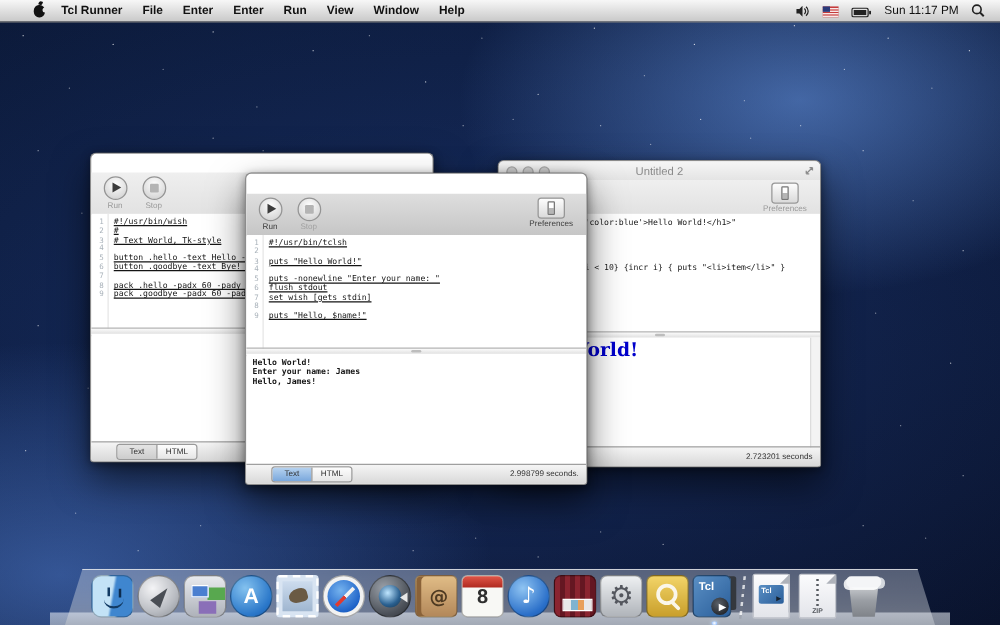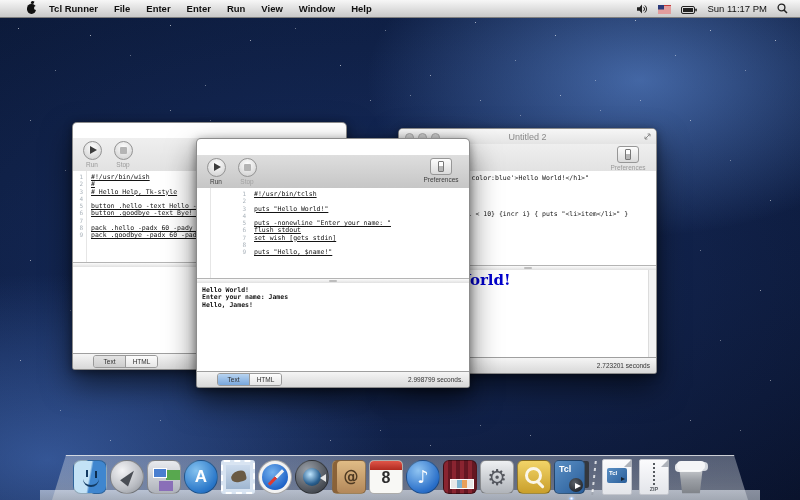--- a/index.html
+++ b/index.html
@@ -246,21 +246,21 @@
         <div class="tool-label dim">Stop</div>
       </div>
       <div class="tool-group" style="right:8px;top:3px;width:40px;opacity:.55;">
         <div class="prefs-btn"></div>
         <div class="tool-label">Preferences</div>
       </div>
     </div>
     <div class="code with-gutter" style="top:48px;height:91px;">
         <div class="crow"><span class="ln">1</span><span class="ct">#!/usr/bin/wish</span></div>
         <div class="crow"><span class="ln">2</span><span class="ct">#</span></div>
-        <div class="crow"><span class="ln">3</span><span class="ct"># Hello Help, Tk-style</span></div>
+        <div class="crow"><span class="ln">3</span><span class="ct"># Text World, Tk-style</span></div>
         <div class="crow"><span class="ln">4</span><span class="ct"></span></div>
         <div class="crow"><span class="ln">5</span><span class="ct">button .hello -text Hello -com</span></div>
         <div class="crow"><span class="ln">6</span><span class="ct">button .goodbye -text Bye! -co</span></div>
         <div class="crow"><span class="ln">7</span><span class="ct"></span></div>
         <div class="crow"><span class="ln">8</span><span class="ct">pack .hello -padx 60 -pady 5</span></div>
         <div class="crow"><span class="ln">9</span><span class="ct">pack .goodbye -padx 60 -pady 5</span></div>
       </div>
     <div class="splitter" style="top:139px;"></div>
     <div class="output" style="top:144px;height:87px;"></div>
     <div class="bottombar">
@@ -321,21 +321,21 @@
         <div class="tool-circle">
             <span class="stop-glyph"></span>
           </div>
         <div class="tool-label dim">Stop</div>
       </div>
       <div class="tool-group" style="right:8px;top:3px;width:40px;">
         <div class="prefs-btn"></div>
         <div class="tool-label">Preferences</div>
       </div>
     </div>
-    <div class="code with-gutter" style="top:49px;height:90px;padding-left:39px;">
+    <div class="code with-gutter" style="top:49px;height:90px;">
         <div class="crow"><span class="ln">1</span><span class="ct">#!/usr/bin/tclsh</span></div>
         <div class="crow"><span class="ln">2</span><span class="ct"></span></div>
         <div class="crow"><span class="ln">3</span><span class="ct">puts "Hello World!"</span></div>
         <div class="crow"><span class="ln">4</span><span class="ct"></span></div>
         <div class="crow"><span class="ln">5</span><span class="ct">puts -nonewline "Enter your name: "</span></div>
         <div class="crow"><span class="ln">6</span><span class="ct">flush stdout</span></div>
         <div class="crow"><span class="ln">7</span><span class="ct">set wish [gets stdin]</span></div>
         <div class="crow"><span class="ln">8</span><span class="ct"></span></div>
         <div class="crow"><span class="ln">9</span><span class="ct">puts "Hello, $name!"</span></div>
       </div>

